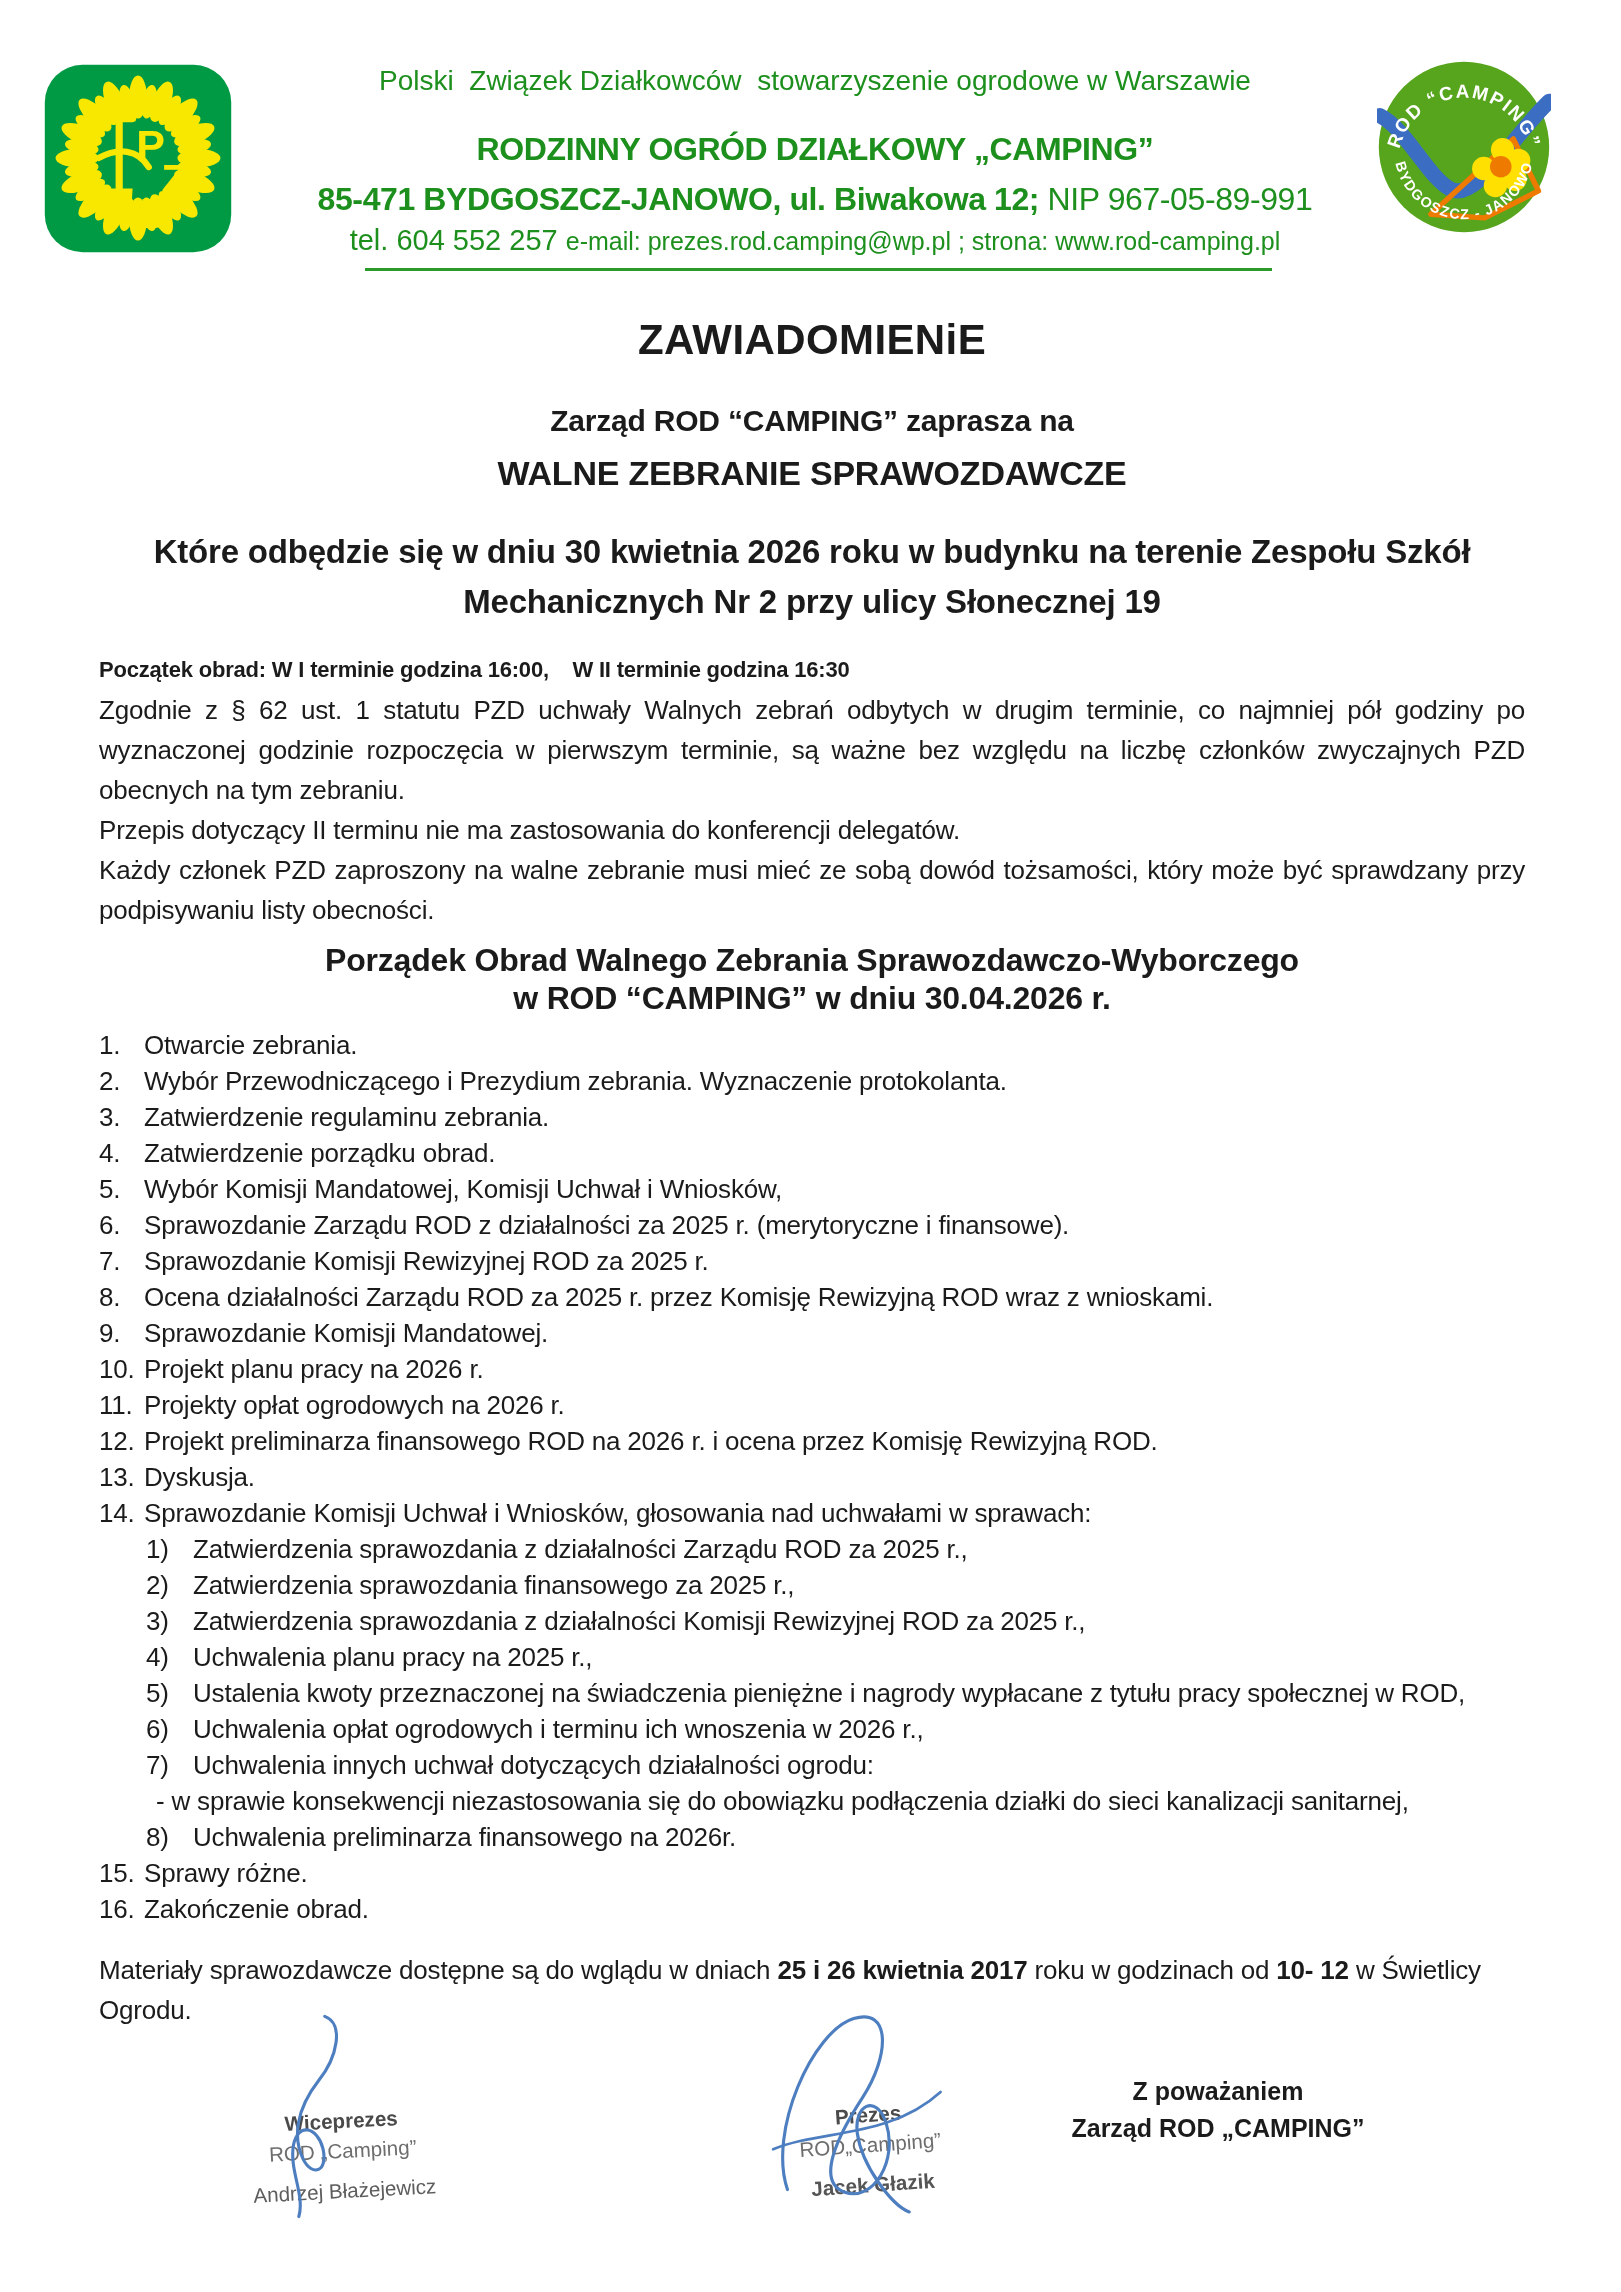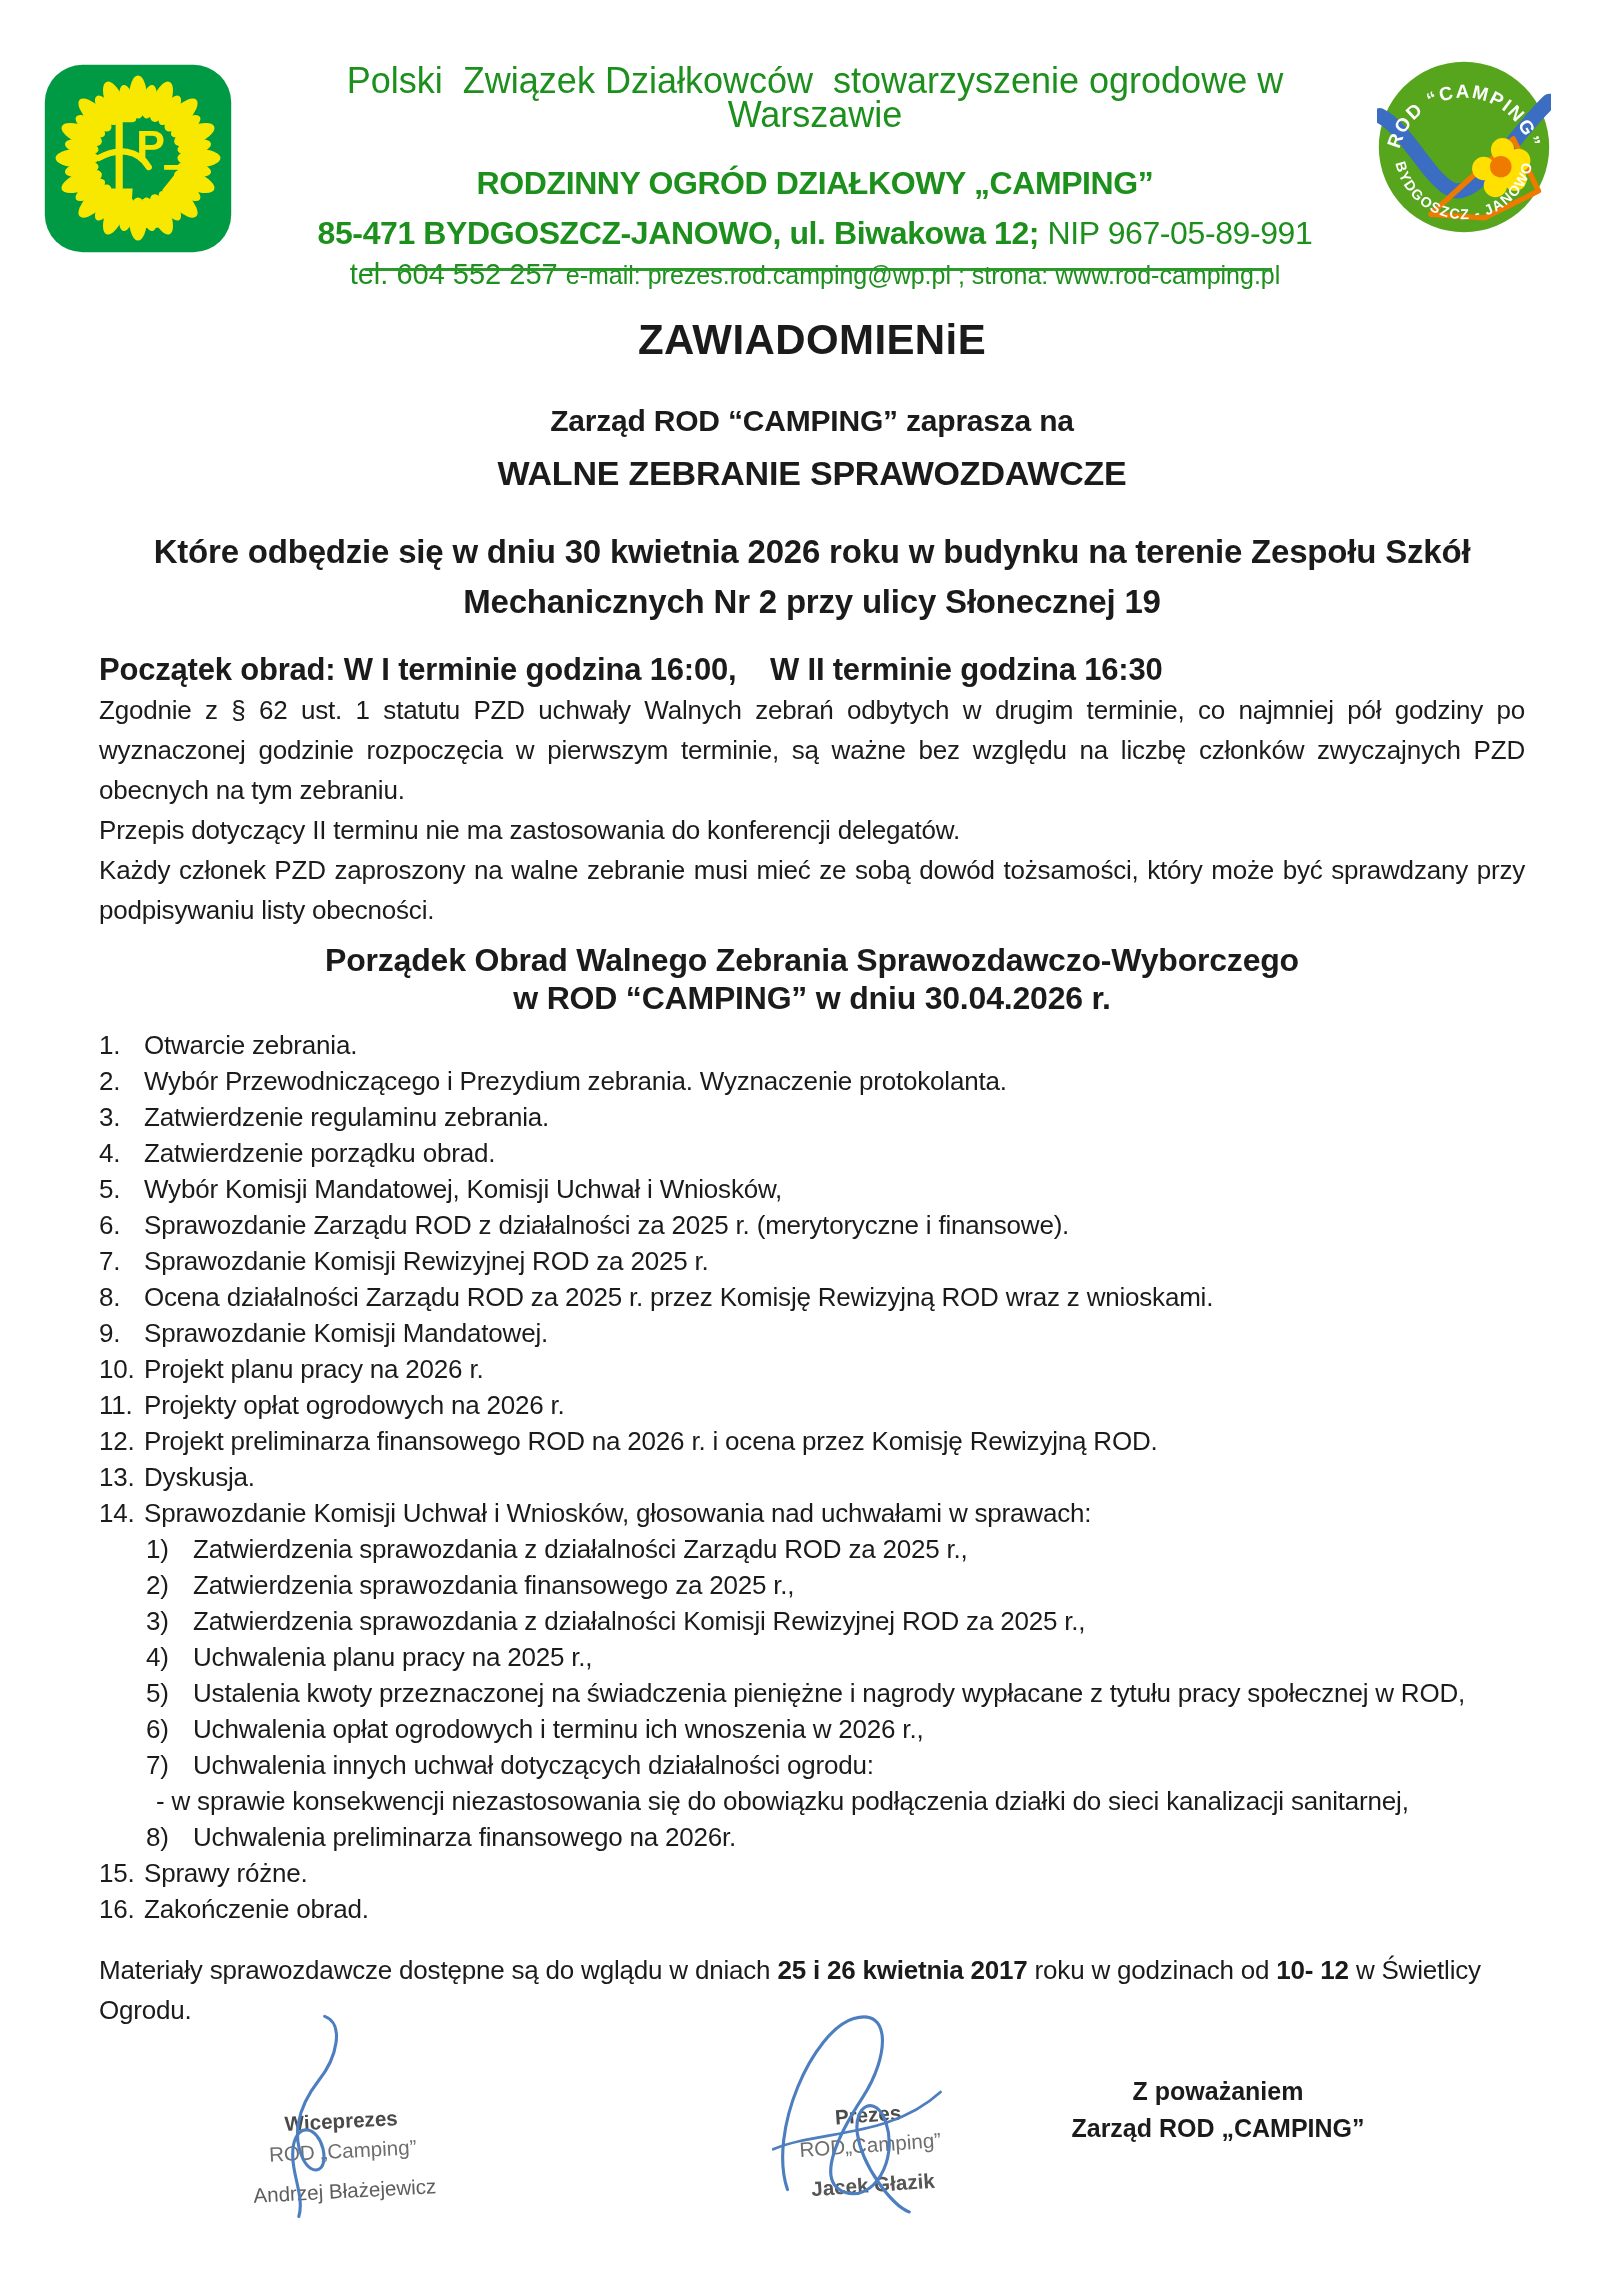--- a/index.html
+++ b/index.html
@@ -3,34 +3,34 @@
 <meta charset="utf-8">
 <style>
   html,body{margin:0;padding:0;}
   body{width:1621px;height:2293px;background:#ffffff;position:relative;overflow:hidden;
        font-family:"Liberation Sans","DejaVu Sans",sans-serif;color:#1b1b1b;}
   .green{color:#1d8f1d;}
   
   .logo-left{position:absolute;left:43px;top:63px;width:190px;height:191px;}
   .logo-right{position:absolute;left:1377px;top:60px;width:174px;height:174px;}
   .head-text{position:absolute;left:264px;top:64px;width:1102px;text-align:center;}
-  .h-line1{font-size:36px;line-height:34px;white-space:pre-wrap;}
+  .h-line1{font-size:28px;line-height:34px;white-space:pre-wrap;}
   .h-line2{font-size:32px;line-height:39px;font-weight:bold;margin-top:32px;letter-spacing:-0.4px;}
   .h-line3{font-size:32px;line-height:39px;margin-top:10.7px;letter-spacing:-0.4px;}
   .h-line3 .b{font-weight:bold;}
   .h-line4{font-size:25px;line-height:32px;margin-top:5.4px;}
   .h-line4 .tel{font-size:29px;}
   .divider{position:absolute;left:365px;top:268px;width:907px;height:2.7px;background:#2b9a2b;}
   
   .main{position:absolute;left:99px;top:315px;width:1426px;font-size:26px;letter-spacing:-0.2px;}
   .title{text-align:center;font-weight:bold;font-size:42px;line-height:50px;margin:0 0 36px;letter-spacing:0.4px;}
   .invite{text-align:center;font-weight:bold;font-size:30px;line-height:39px;margin:12px;}
   .meeting{text-align:center;font-weight:bold;font-size:34px;line-height:43px;margin:1.8px 0 32px;}
   .venue{text-align:center;font-weight:bold;font-size:33px;line-height:50px;margin:0 0 23px;}
-  .start{font-weight:bold;font-size:31px;line-height:40px;white-space:pre-wrap;margin:0;}
+  .start{font-weight:bold;font-size:22px;line-height:40px;white-space:pre-wrap;margin:0;}
   p.body{margin:0;line-height:40px;text-align:justify;}
   .agenda-head{text-align:center;font-weight:bold;font-size:32px;line-height:38px;margin:10.7px 0 10.7px;}
   .row{display:flex;line-height:36px;}
   .row .num{width:45px;flex:none;}
   .row .txt{flex:1;}
   .subrow{display:flex;line-height:36px;margin-left:47px;}
   .subrow .num{width:47px;flex:none;}
   .subrow .txt{flex:1;}
   .dashline{line-height:36px;margin-left:57px;}
   .materials{margin-top:23px;line-height:40px;text-align:justify;}

